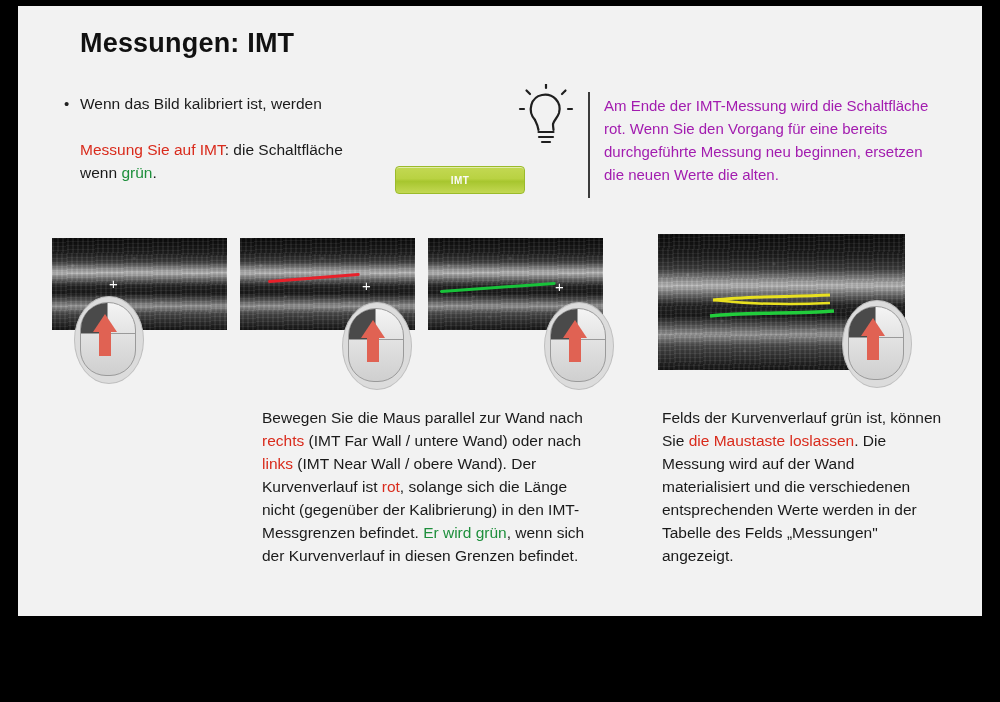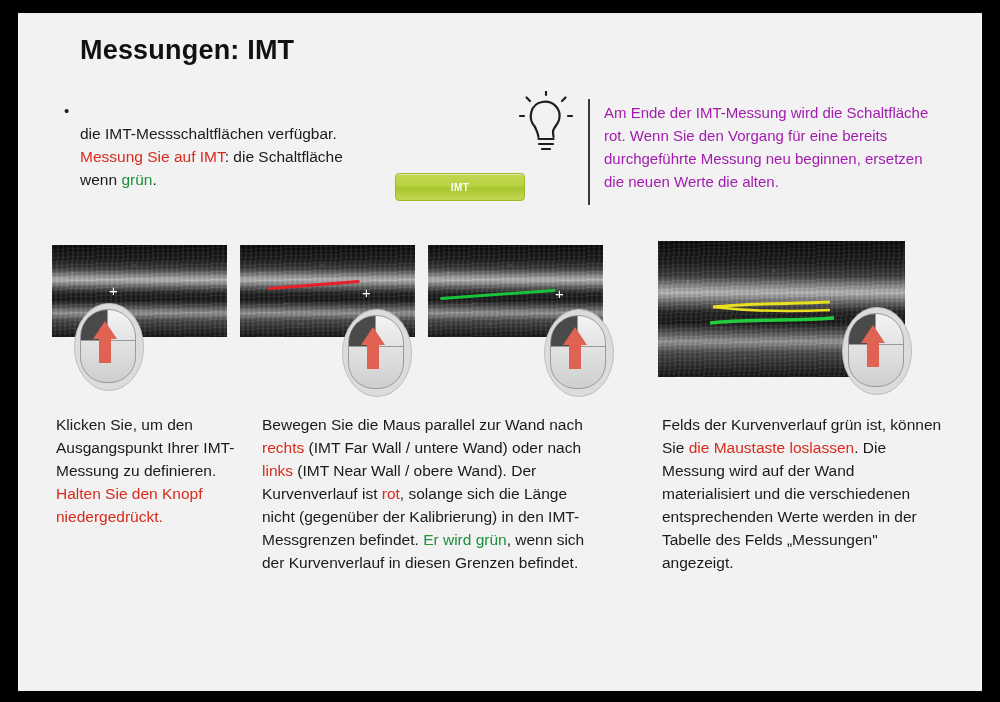--- a/index.html
+++ b/index.html
@@ -9,23 +9,23 @@
   }
   body {
     width: 1000px;
     height: 702px;
     overflow: hidden;
     font-family: "Liberation Sans", sans-serif;
   }
   .slide {
     position: absolute;
     left: 18px;
-    top: 13px;
+    top: 6px;
     width: 964px;
-    height: 678px;
+    height: 610px;
     background: #f2f2f2;
     text-decoration: underline;
   }
   .title {
     position: absolute;
     left: 62px;
     top: 22px;
     font-size: 27px;
     font-weight: bold;
     color: #111;
@@ -222,22 +222,22 @@
 <body>
 
 <div class="slide">
 
   <div class="title">Messungen: IMT</div>
 
   <div class="bullet-block">
     <div class="bullet-row">
       <div class="bullet-dot">•</div>
       <div class="bullet-text">
+        <span>Wenn das Bild kalibriert ist, werden</span><br>
         <br>
-        <span>die IMT-Messschaltflächen verfügbar.</span><br>
         <span class="red">Messung Sie auf IMT</span><span>: die Schaltfläche</span><br>
         <span>wenn </span><span class="green">grün</span><span>.</span>
       </div>
     </div>
   </div>
 
   <div class="imt-button">IMT</div>
 
   <div class="bulb">
     <svg width="56" height="70" viewBox="0 0 56 70">
@@ -339,23 +339,20 @@
     <div class="split"></div>
     <div class="hsplit"></div>
     <svg class="arrow-shape" width="56" height="74">
       <g>
         <rect x="19" y="26" width="12" height="28" fill="#e06253"></rect>
         <polygon points="25,12 37,30 13,30" fill="#e06253"></polygon>
       </g>
     </svg>
   </div>
 
-  <div class="caption" style="left:38px; top:400px; width:190px;">
-    <span>Klicken Sie, um den Ausgangspunkt Ihrer IMT-Messung zu definieren. </span><span class="red">Halten Sie den Knopf niedergedrückt</span><span class="red">.</span>
-  </div>
 
   <div class="caption" style="left:244px; top:400px; width:330px;">
     <span>Bewegen Sie die Maus parallel zur Wand nach </span><span class="red">rechts</span><span> (IMT Far Wall / untere Wand) oder nach </span><span class="red">links</span><span> (IMT Near Wall / obere Wand). Der Kurvenverlauf ist </span><span class="red">rot</span><span>, solange sich die Länge nicht (gegenüber der Kalibrierung) in den IMT-Messgrenzen befindet. </span><span class="green">Er wird grün</span><span>, wenn sich der Kurvenverlauf in diesen Grenzen befindet.</span>
   </div>
 
   <div class="caption" style="left:644px; top:400px; width:280px;">
     <span>Felds der Kurvenverlauf grün ist, können Sie </span><span class="red">die Maustaste loslassen</span><span>. Die Messung wird auf der Wand materialisiert und die verschiedenen entsprechenden Werte werden in der Tabelle des Felds „Messungen" angezeigt.</span>
   </div>
 
 </div>

